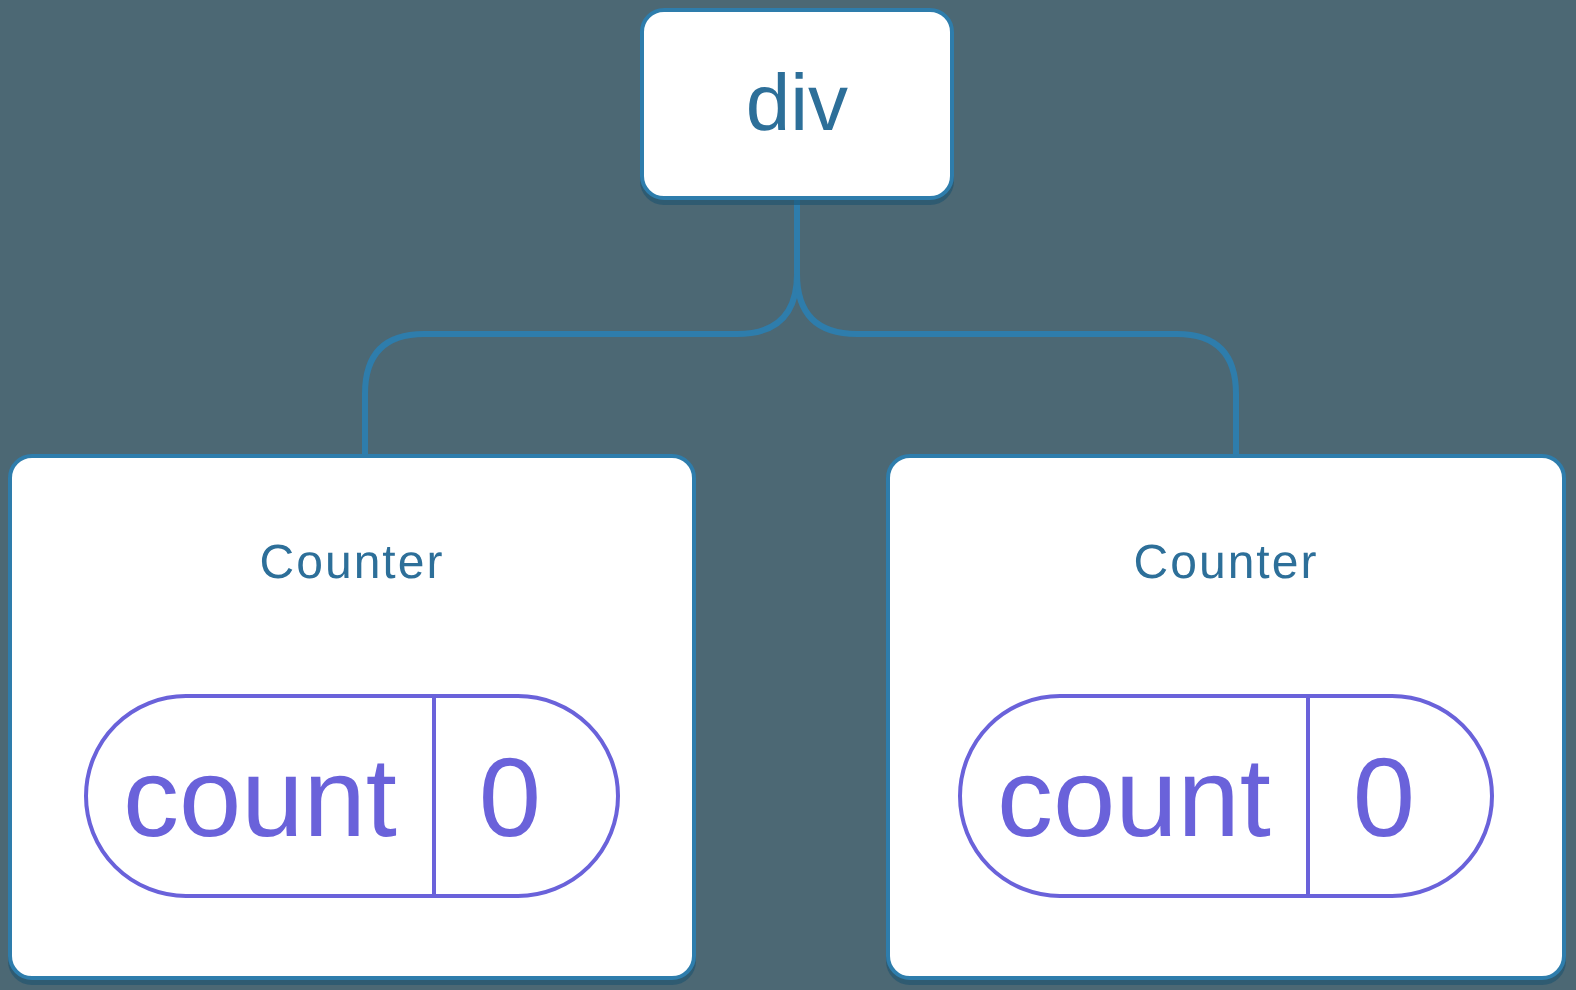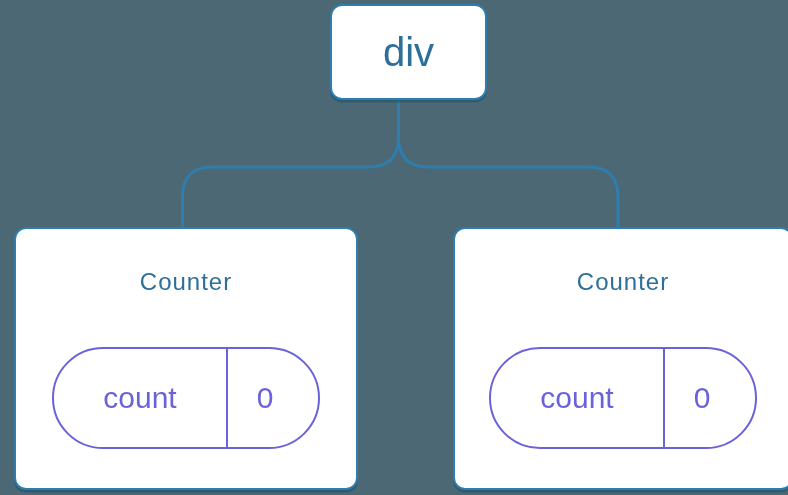--- a/index.html
+++ b/index.html
@@ -27,21 +27,20 @@
     stroke-width: 3;
     fill: none;
   }
   .node {
     position: absolute;
     box-sizing: border-box;
     background: var(--node-background, #ffffff);
     border: 2px solid var(--node-border, #2e7dac);
     border-radius: 12px;
     box-shadow: 0 2.5px 0 rgba(23, 80, 112, 0.55);
-    margin-left: 10px;
   }
   .node-root {
     left: 320px;
     top: 4px;
     width: 157px;
     height: 96px;
     display: flex;
     align-items: center;
     justify-content: center;
     font-size: 40px;
@@ -75,21 +74,21 @@
     top: 118px;
     transform: translateX(-50%);
     box-sizing: border-box;
     width: 268px;
     height: 102px;
     border: 2px solid var(--state-accent, #6a62da);
     border-radius: 51px;
     display: flex;
     align-items: stretch;
     color: var(--state-accent, #6a62da);
-    font-size: 30px;
+    font-size: 56px;
     background: var(--node-background, #ffffff);
   }
   .state-key {
     width: 172px;
     display: flex;
     align-items: center;
     justify-content: center;
   }
   .state-value {
     flex: 1;

